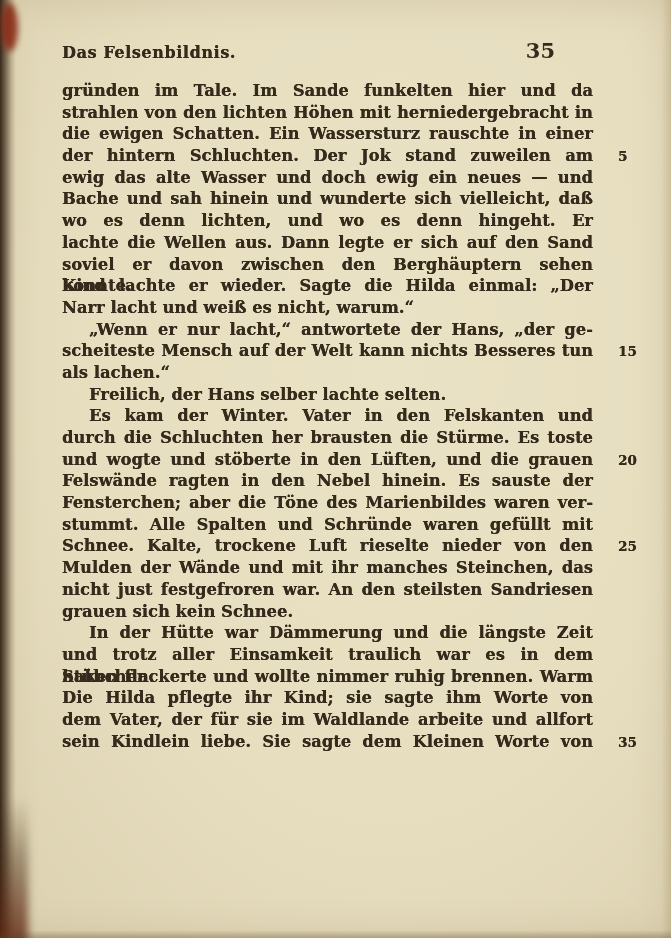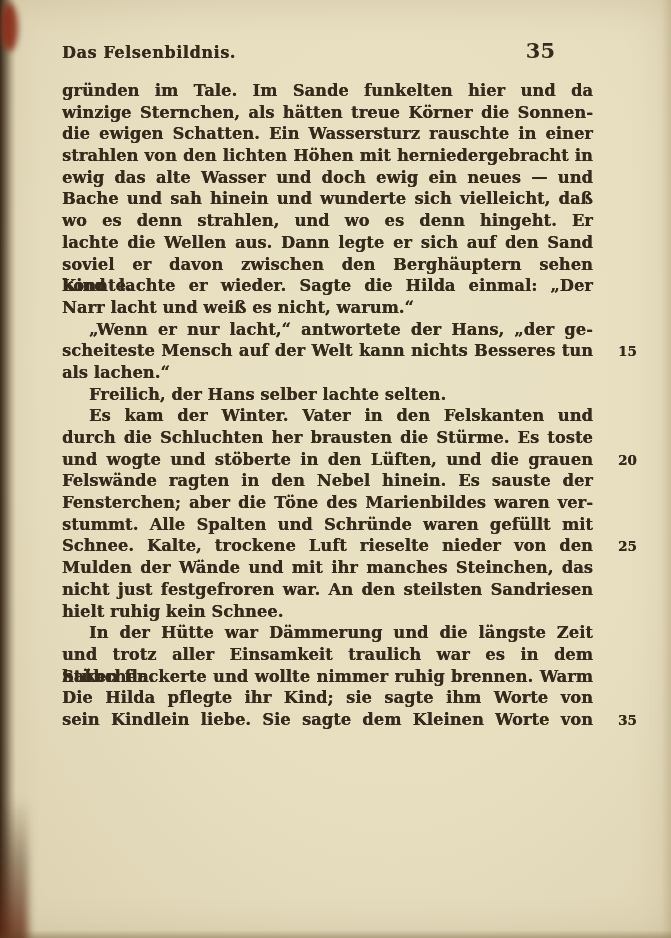--- a/index.html
+++ b/index.html
@@ -135,43 +135,44 @@
   <div class="edge-bottom"></div>
   <div class="edge-right"></div>
 
   <div class="header">
     <span class="running-title">Das Felsenbildnis.</span>
     <span class="page-number">35</span>
   </div>
 
   <div class="text-block" id="text-block">
       <div class="line">gründen im Tale.  Im Sande funkelten hier und da</div>
-      <div class="line">winzige Sternchen, als hätten treue Körner die Sonnen-</div>
+      <div class="line">strahlen von den lichten Höhen mit herniedergebracht in</div>
       <div class="line">die ewigen Schatten.  Ein Wassersturz rauschte in einer</div>
-      <div class="line">strahlen von den lichten Höhen mit herniedergebracht in</div>
+      <div class="line">der hintern Schluchten.  Der Jok stand zuweilen am<span class="mnum">5</span></div>
       <div class="line">ewig das alte Wasser und doch ewig ein neues — und</div>
       <div class="line">Bache und sah hinein und wunderte sich vielleicht, daß</div>
-      <div class="line">wo es denn strahlen, und wo es denn hingeht.  Er</div>
+      <div class="line">wo es denn lichten, und wo es denn hingeht.  Er</div>
       <div class="line">lachte die Wellen aus.  Dann legte er sich auf den Sand</div>
       <div class="line">soviel er davon zwischen den Berghäuptern sehen konnte.</div>
       <div class="line">Kind lachte er wieder.  Sagte die Hilda einmal: „Der</div>
       <div class="line para-end">Narr lacht und weiß es nicht, warum.“</div>
       <div class="line indent">„Wenn er nur lacht,“ antwortete der Hans, „der ge-</div>
       <div class="line">scheiteste Mensch auf der Welt kann nichts Besseres tun<span class="mnum">15</span></div>
       <div class="line para-end">als lachen.“</div>
       <div class="line indent para-end">Freilich, der Hans selber lachte selten.</div>
       <div class="line indent">Es kam der Winter.  Vater in den Felskanten und</div>
       <div class="line">durch die Schluchten her brausten die Stürme.  Es toste</div>
       <div class="line">und wogte und stöberte in den Lüften, und die grauen<span class="mnum">20</span></div>
       <div class="line">Felswände ragten in den Nebel hinein.  Es sauste der</div>
       <div class="line">Fensterchen; aber die Töne des Marienbildes waren ver-</div>
       <div class="line">stummt.  Alle Spalten und Schründe waren gefüllt mit</div>
       <div class="line">Schnee.  Kalte, trockene Luft rieselte nieder von den<span class="mnum">25</span></div>
       <div class="line">Mulden der Wände und mit ihr manches Steinchen, das</div>
       <div class="line">nicht just festgefroren war.  An den steilsten Sandriesen</div>
-      <div class="line para-end">hielt ruhig kein Schnee.</div>
+      <div class="line para-end">grauen sich kein Schnee.</div>
       <div class="line indent">In der Hütte war Dämmerung und die längste Zeit</div>
       <div class="line">und trotz aller Einsamkeit traulich war es in dem Stübchen.</div>
       <div class="line">haken flackerte und wollte nimmer ruhig brennen.  Warm</div>
       <div class="line">Die Hilda pflegte ihr Kind; sie sagte ihm Worte von</div>
+      <div class="line">dem Vater, der für sie im Waldlande arbeite und allfort</div>
       <div class="line">sein Kindlein liebe.  Sie sagte dem Kleinen Worte von<span class="mnum">35</span></div>
     </div>
 </div>
 
 </body></html>

